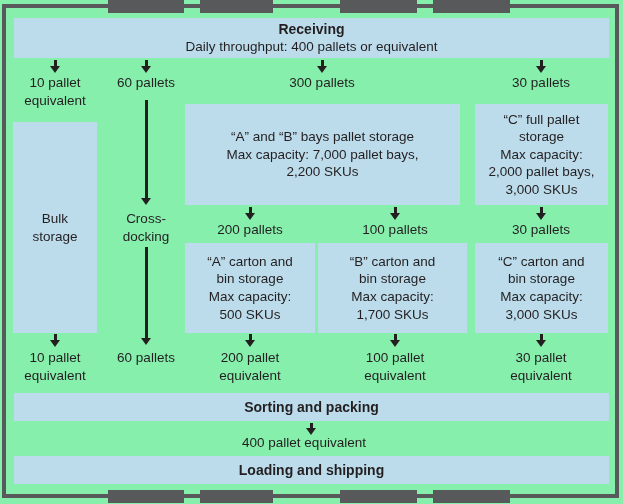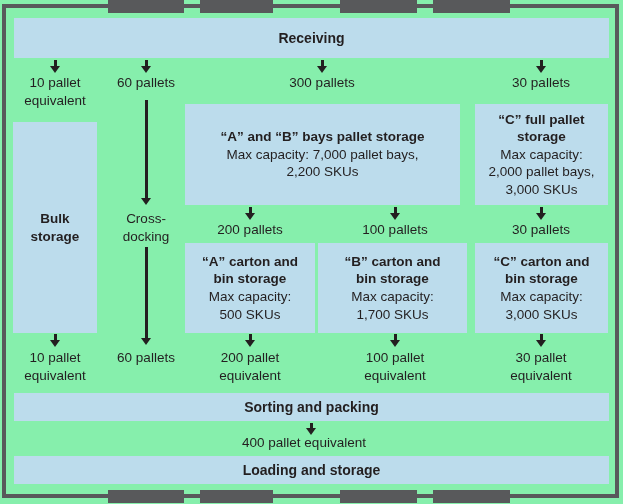--- a/index.html
+++ b/index.html
@@ -40,21 +40,21 @@
     flex-direction: column;
     align-items: center;
     justify-content: center;
     text-align: center;
     z-index: 3;
     line-height: 1.3;
     font-size: 13.5px;
     white-space: pre-line;
   }
   .banner-title { font-weight: bold; font-size: 14px; }
-  .box .title { font-weight: bold; }
+  .box .title { font-weight: normal; }
   .lbl {
     position: absolute;
     text-align: center;
     font-size: 13.5px;
     line-height: 1.3;
     white-space: pre-line;
     z-index: 3;
   }
   .arrow {
     position: absolute;
@@ -82,20 +82,21 @@
   <div class="dock" style="left:200px;top:0;width:73px"></div>
   <div class="dock" style="left:340px;top:0;width:77px"></div>
   <div class="dock" style="left:433px;top:0;width:77px"></div>
   <div class="dock" style="left:108px;top:490px;width:76px"></div>
   <div class="dock" style="left:200px;top:490px;width:73px"></div>
   <div class="dock" style="left:340px;top:490px;width:77px"></div>
   <div class="dock" style="left:433px;top:490px;width:77px"></div>
 
   <div class="box" style="left:14px;top:18px;width:595px;height:40px">
     <div class="banner-title">Receiving</div>
+    <div>Daily throughput: 400 pallets or equivalent</div>
   </div>
 
   <div class="arrow" style="left:50px;top:60px;height:13px">
       <div class="shaft"></div>
       <div class="head"></div>
     </div>
   <div class="arrow" style="left:141px;top:60px;height:13px">
       <div class="shaft"></div>
       <div class="head"></div>
     </div>
@@ -210,16 +211,16 @@
     <div class="banner-title">Sorting and packing</div>
   </div>
 
   <div class="arrow" style="left:306px;top:423px;height:12px">
       <div class="shaft"></div>
       <div class="head"></div>
     </div>
   <div class="lbl" style="left:224px;top:434px;width:160px">400 pallet equivalent</div>
 
   <div class="box" style="left:14px;top:456px;width:595px;height:28px">
-    <div class="banner-title">Loading and storage</div>
+    <div class="banner-title">Loading and shipping</div>
   </div>
 
 </div>
 
 </body></html>

